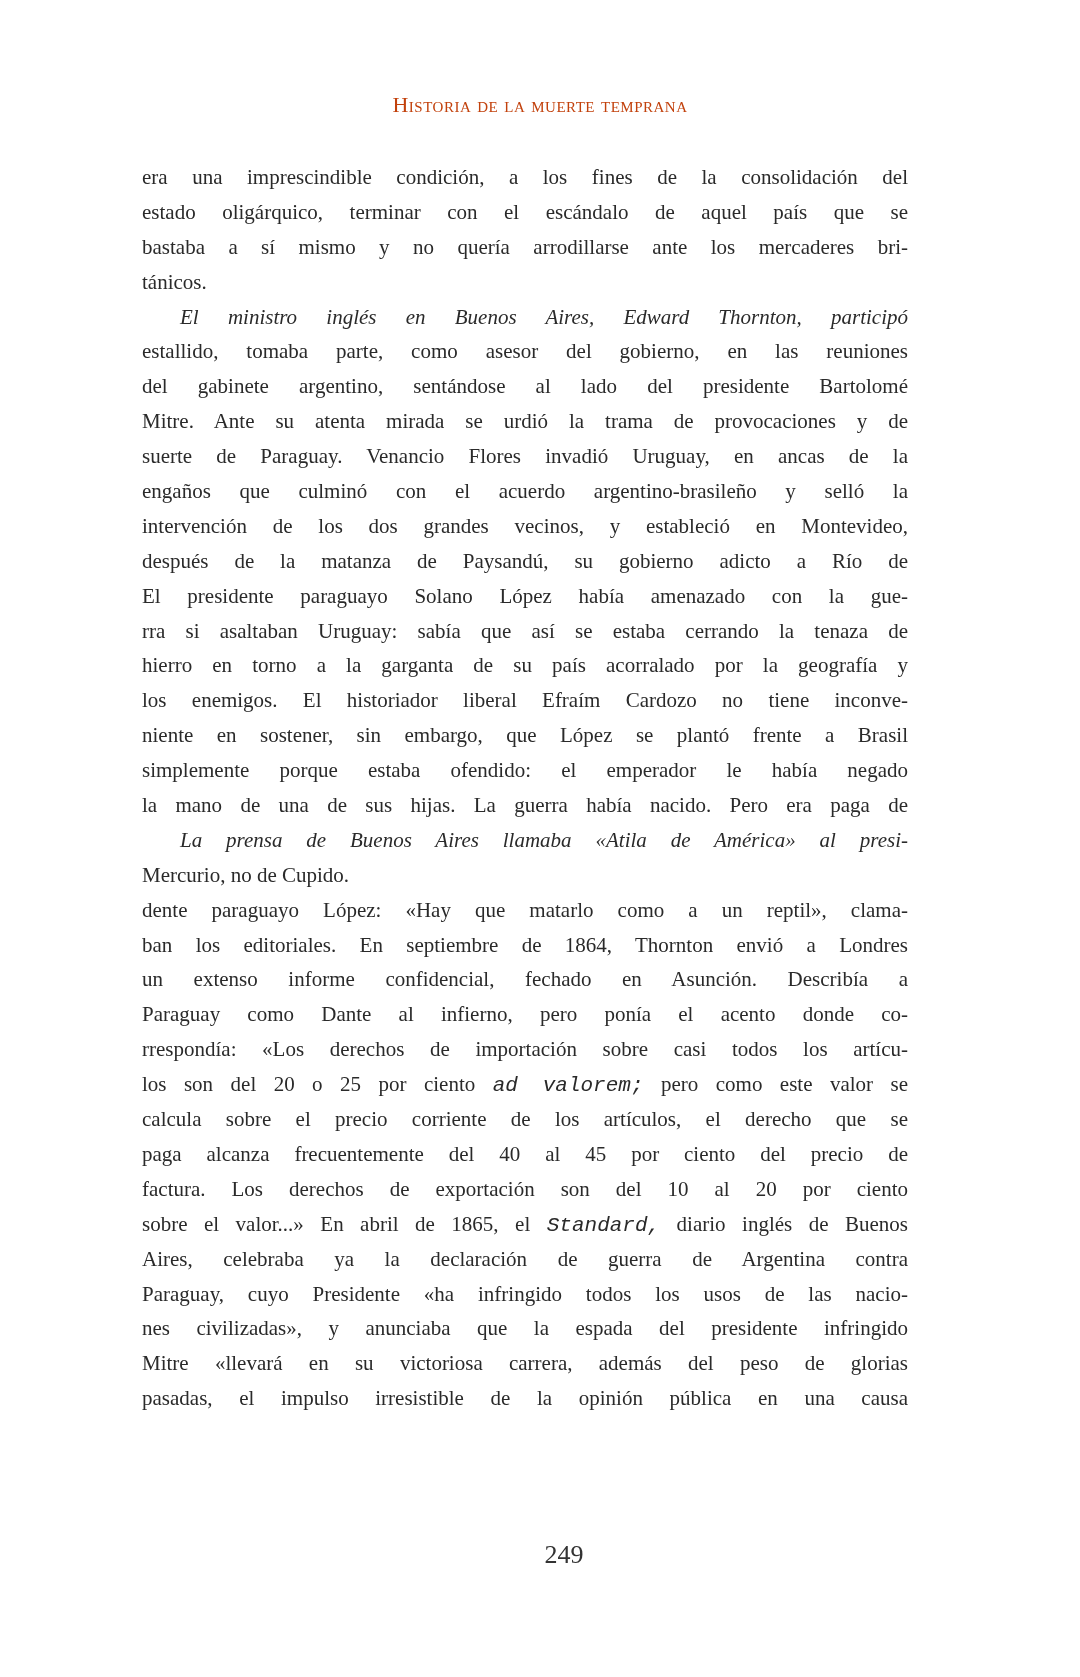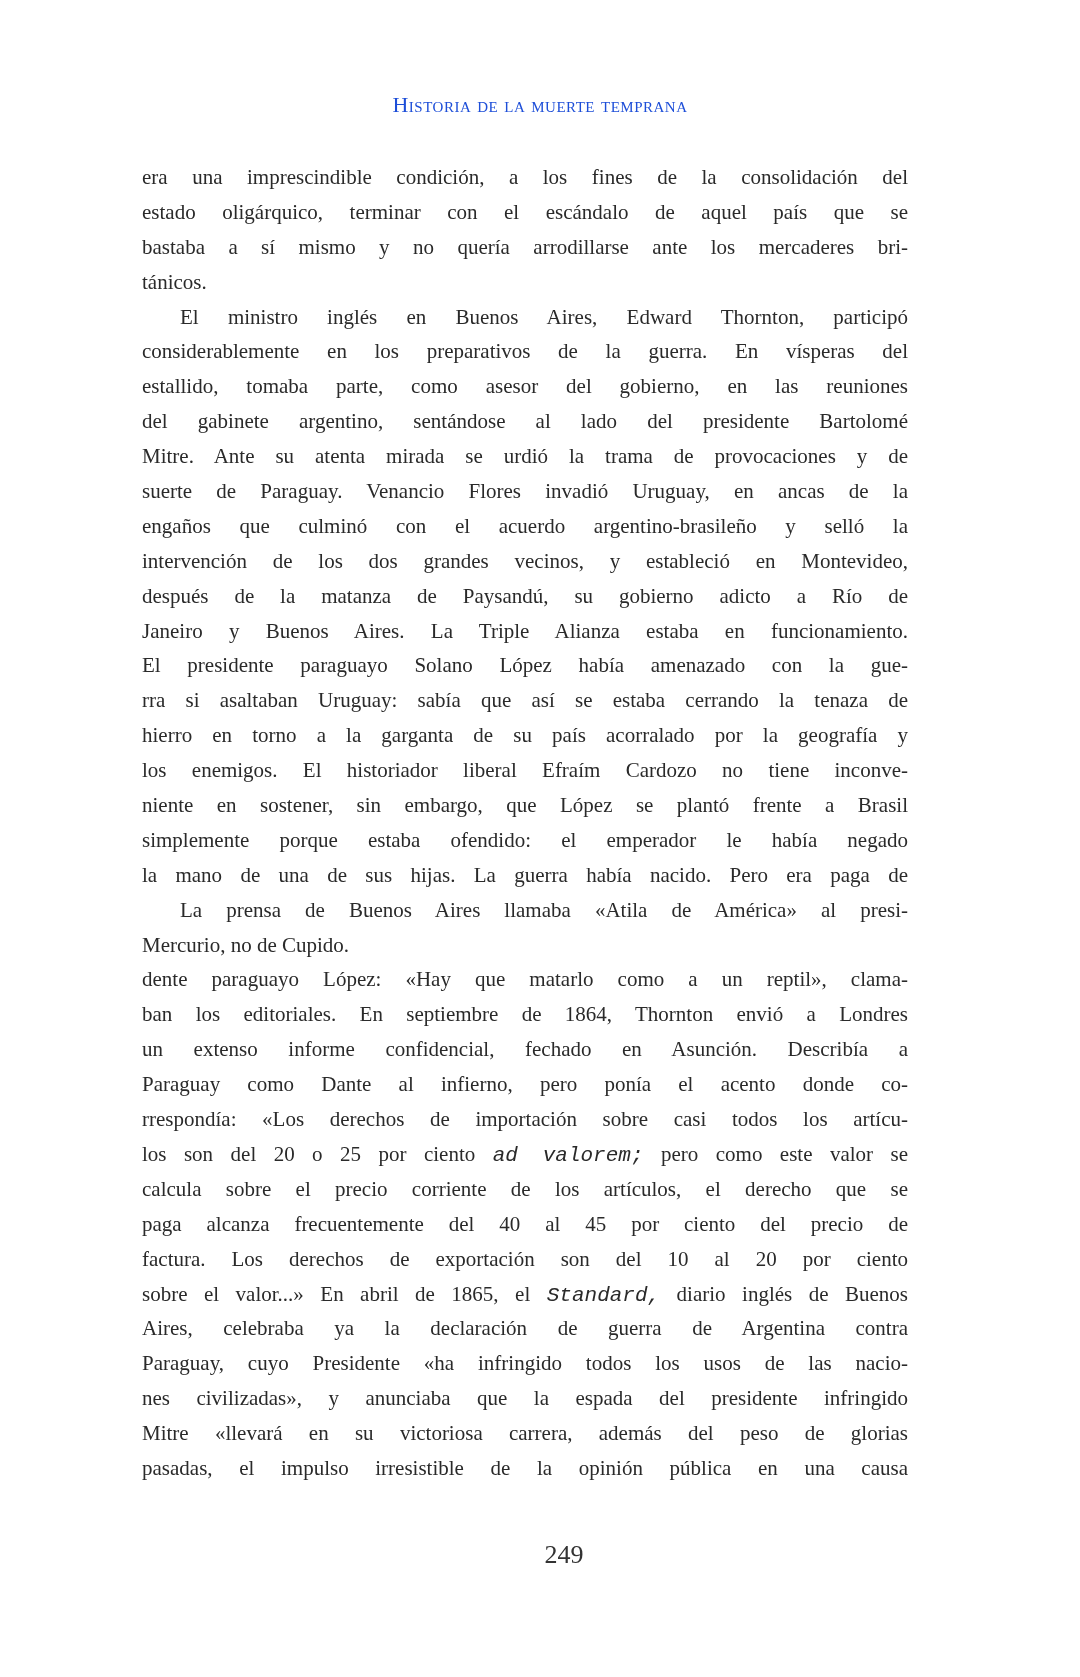--- a/index.html
+++ b/index.html
@@ -17,21 +17,21 @@
     }
     .running-head {
       position: absolute;
       top: 92px;
       left: 0;
       width: 1080px;
       text-align: center;
       font-size: 22px;
       letter-spacing: 0.5px;
       font-variant: small-caps;
-      color: #1d4ed8;
+      color: #c2410c;
     }
     .text-block {
       position: absolute;
       top: 160px;
       left: 142px;
       width: 766px;
       font-size: 21px;
       line-height: 34.9px;
       text-align: justify;
     }
@@ -40,20 +40,21 @@
       white-space: nowrap;
       text-align: justify;
       text-align-last: justify;
       height: 34.9px;
     }
     .line.last {
       text-align-last: left;
     }
     .line.indent {
       padding-left: 38px;
+      font-style: italic;
     }
     .page-number {
       position: absolute;
       top: 1540px;
       left: 0;
       width: 1080px;
       text-align: center;
       font-size: 26px;
       color: #333;
       margin-left: 24px;
@@ -64,29 +65,27 @@
 <body>
 
 <div class="running-head">Historia de la muerte temprana</div>
 
 <div class="text-block" id="text-block">
     <span class="line">era una imprescindible condición, a los fines de la consolidación del</span>
     <span class="line">estado oligárquico, terminar con el escándalo de aquel país que se</span>
     <span class="line">bastaba a sí mismo y no quería arrodillarse ante los mercaderes bri-</span>
     <span class="line last">tánicos.</span>
     <span class="line indent">El ministro inglés en Buenos Aires, Edward Thornton, participó</span>
-    <span class="line">considerablemente en los preparativos de la guerra. En vísperas del</span>
     <span class="line">estallido, tomaba parte, como asesor del gobierno, en las reuniones</span>
     <span class="line">del gabinete argentino, sentándose al lado del presidente Bartolomé</span>
     <span class="line">Mitre. Ante su atenta mirada se urdió la trama de provocaciones y de</span>
     <span class="line">suerte de Paraguay. Venancio Flores invadió Uruguay, en ancas de la</span>
     <span class="line">engaños que culminó con el acuerdo argentino-brasileño y selló la</span>
     <span class="line">intervención de los dos grandes vecinos, y estableció en Montevideo,</span>
     <span class="line">después de la matanza de Paysandú, su gobierno adicto a Río de</span>
-    <span class="line">Janeiro y Buenos Aires. La Triple Alianza estaba en funcionamiento.</span>
     <span class="line">El presidente paraguayo Solano López había amenazado con la gue-</span>
     <span class="line">rra si asaltaban Uruguay: sabía que así se estaba cerrando la tenaza de</span>
     <span class="line">hierro en torno a la garganta de su país acorralado por la geografía y</span>
     <span class="line">los enemigos. El historiador liberal Efraím Cardozo no tiene inconve-</span>
     <span class="line">niente en sostener, sin embargo, que López se plantó frente a Brasil</span>
     <span class="line">simplemente porque estaba ofendido: el emperador le había negado</span>
     <span class="line">la mano de una de sus hijas. La guerra había nacido. Pero era paga de</span>
     <span class="line indent">La prensa de Buenos Aires llamaba «Atila de América» al presi-</span>
     <span class="line last">Mercurio, no de Cupido.</span>
     <span class="line">dente paraguayo López: «Hay que matarlo como a un reptil», clama-</span>

